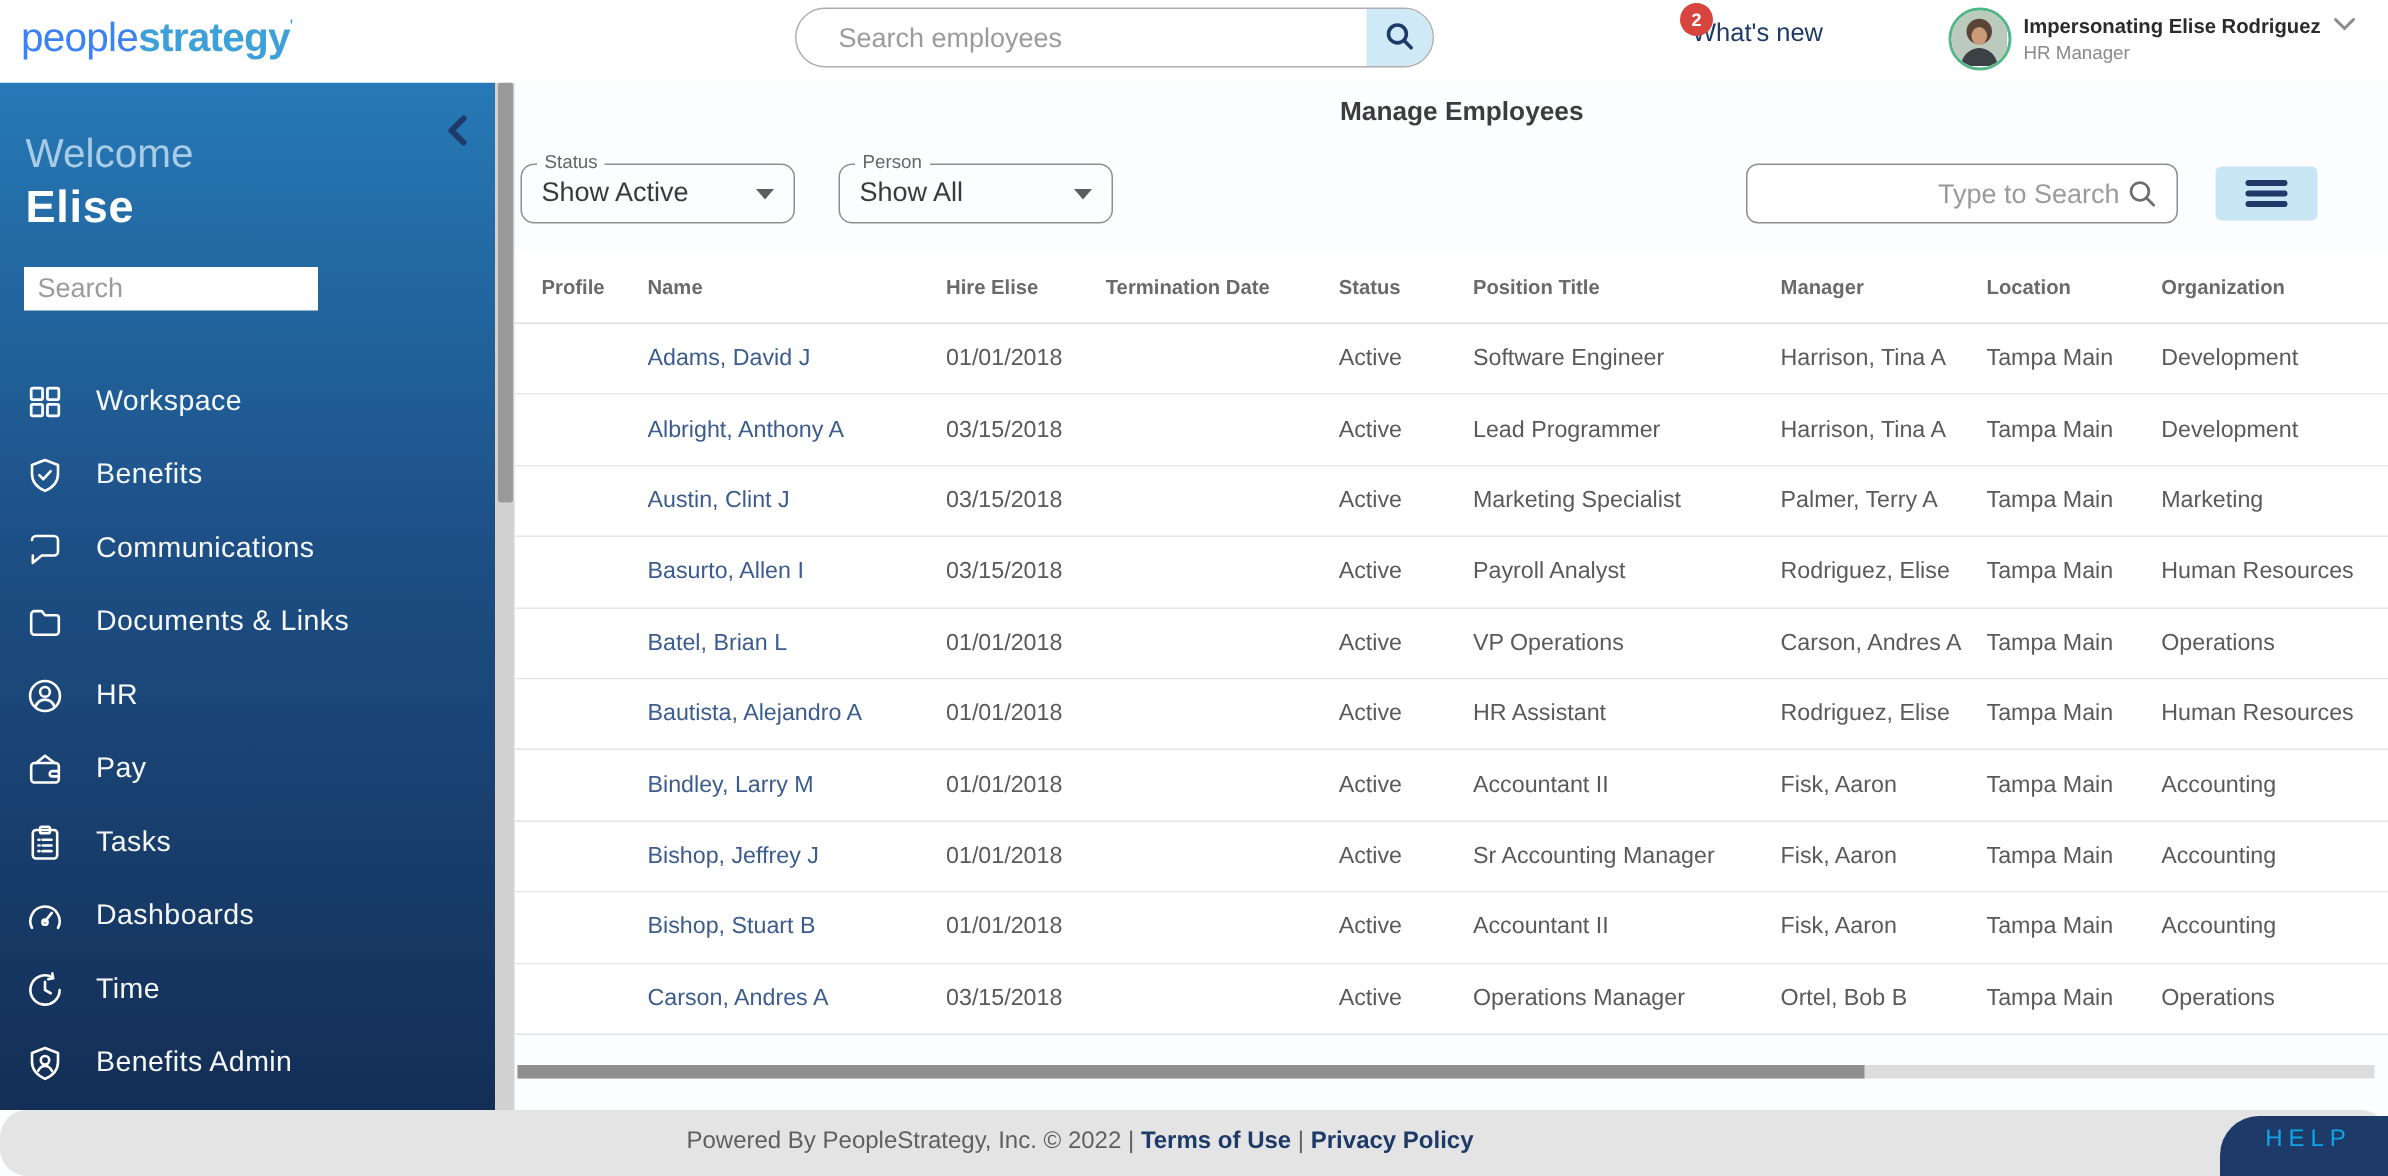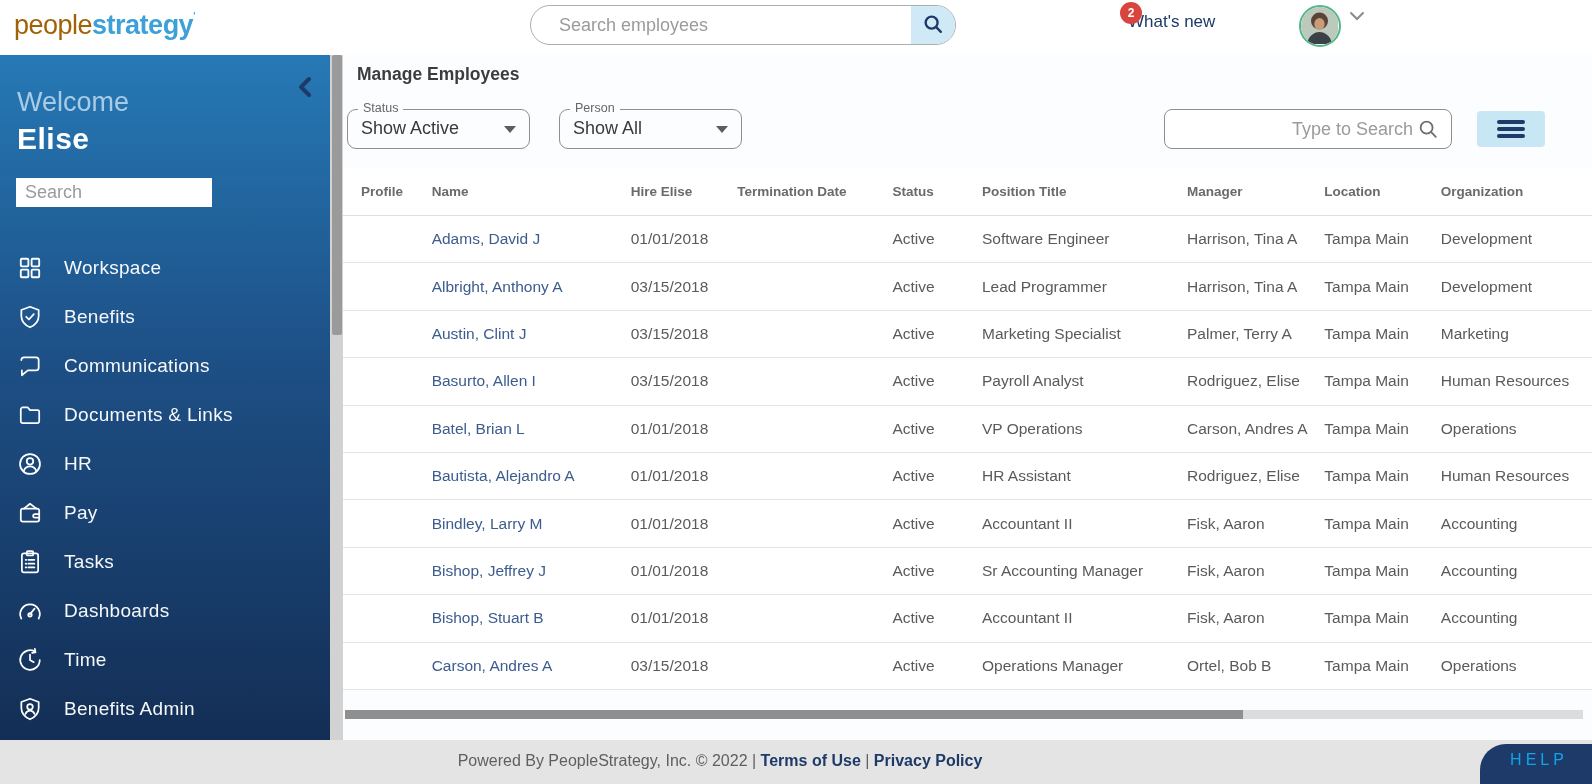--- a/index.html
+++ b/index.html
@@ -2,21 +2,21 @@
 <html><head>
 <meta charset="utf-8">
 <style>
   * { margin:0; padding:0; box-sizing:border-box; }
   html,body { width:1592px; height:784px; overflow:hidden; font-family:"Liberation Sans", sans-serif; background:#fff; }
   .page { position:relative; width:1592px; height:784px; background:#fcfdfe; }
 
   
   .topbar { position:absolute; top:0; left:0; width:1592px; height:55px; background:#ffffff; z-index:5; }
   .logo { position:absolute; left:14px; top:10px; font-size:27px; letter-spacing:-0.5px; cursor:default; }
-  .logo .lg1 { color:#a16207; font-weight:400; }
+  .logo .lg1 { color:#3b82f6; font-weight:400; }
   .logo .lg2 { color:#3da0d9; font-weight:700; }
   .logo .lgmark { color:#3da0d9; font-size:12px; vertical-align:top; }
   .top-search { position:absolute; left:530px; top:5px; width:426px; height:40px; border:1.5px solid #aeaeae; border-radius:21px; background:#fff; overflow:hidden; display:flex; }
   .top-search input { flex:1; border:none; outline:none; padding:0 10px 0 28px; font-size:18px; color:#444; font-family:Liberation Sans, sans-serif; background:transparent; }
   .top-search input::placeholder { color:#9b9b9b; }
   .top-search .search-btn { width:44px; height:100%; background:#cfe9f7; border:none; display:flex; align-items:center; justify-content:center; cursor:pointer; }
   .whats-new { position:absolute; left:1118px; top:0px; width:110px; height:40px; cursor:pointer; }
   .wn-badge { position:absolute; left:2px; top:2px; width:22px; height:22px; border-radius:50%; background:#d8453e; color:#fff; font-size:12px; font-weight:700; display:flex; align-items:center; justify-content:center; z-index:2; }
   .wn-label { position:absolute; left:10px; top:12px; font-size:17px; color:#1d3a68; white-space:nowrap; }
   .user-chip { position:absolute; left:1299px; top:5px; display:flex; align-items:center; cursor:pointer; }
@@ -37,21 +37,21 @@
   .sb-item { display:flex; align-items:center; height:49px; padding-left:16px; cursor:pointer; }
   .sb-item .sb-ico { width:27px; height:27px; flex:0 0 auto; display:flex; align-items:center; justify-content:center; }
   .sb-item .sb-lbl { margin-left:21px; font-size:19px; color:rgba(255,255,255,0.96); letter-spacing:0.3px; }
 
   
   .v-scroll { position:absolute; left:330px; top:55px; width:13px; height:685px; background:#d2d2d2; z-index:4; }
   .v-thumb { position:absolute; left:1.5px; top:0px; width:10px; height:280px; background:#9a9a9a; border-radius:2px; cursor:pointer; }
 
   
   .main { position:absolute; left:343px; top:55px; width:1249px; height:685px; background:#fcfdfe; overflow:hidden; }
-  .page-title { margin:9px 0 0 14px; font-size:17.5px; font-weight:700; color:#3c3c3c; }
+  .page-title { margin:9px 0 0 14px; font-size:17.5px; font-weight:700; color:#3c3c3c;text-align:center; }
   .filters { position:relative; margin:20px 0 0 4px; height:46px; }
   .filter-box { position:absolute; top:4px; width:183px; height:40px; border:1px solid #8f8f8f; border-radius:9px; background:transparent; cursor:pointer; }
   .filter-box .fl-label { position:absolute; top:-9px; left:10px; padding:0 5px; background:#fcfdfe; font-size:12.5px; color:#666; }
   .filter-box .fl-value { position:absolute; left:13px; top:8px; font-size:18px; color:#3a3a3a; }
   .filter-box .fl-arrow { position:absolute; right:13px; top:16px; width:0; height:0; border-left:6px solid transparent; border-right:6px solid transparent; border-top:7px solid #5d5d5d; }
   .fb-status { left:0px; }
   .fb-person { left:212px; }
   .type-search { position:absolute; left:817px; top:4px; width:288px; height:40px; border:1px solid #8f8f8f; border-radius:8px; background:#fff; display:flex; align-items:center; }
   .type-search input { flex:1; border:none; outline:none; padding:0 4px 0 13px; font-size:18px; color:#444; background:transparent; font-family:"Liberation Sans",sans-serif;text-align:right; }
   .type-search input::placeholder { color:#9b9b9b; }
@@ -75,21 +75,21 @@
   .c6 { width:148px;padding-left:10px; }
   .c7 { width:117px; }
   .c8 { width:163px; }
   .name-link { color:#3c5c8e; cursor:pointer; }
 
   
   .h-scroll { position:absolute; left:2px; top:655px; width:1238px; height:9px; background:#dcdcdc; }
   .h-thumb { position:absolute; left:0; top:0; width:898px; height:9px; background:#8f8f8f; cursor:pointer; }
 
   
-  .footer { position:absolute; left:0; top:740px; width:1592px; height:44px; background:#e4e4e4; z-index:6; }
+  .footer { position:absolute; left:0; top:740px; width:1592px; height:44px; background:#e4e4e4; z-index:6;border-radius:18px; }
   .footer-inner { width:1440px; text-align:center; padding-top:12px; font-size:16px; color:#5f5f5f; font-family:"Liberation Sans",sans-serif; }
   .footer a { color:#1d3a68; font-weight:700; text-decoration:none; cursor:pointer; }
 
   
   .help-btn { position:absolute; right:0; bottom:0; width:112px; height:40px; background:#1d3a68; border:none; border-radius:26px 0 0 0; color:#0ea5e9; font-size:16px; letter-spacing:4px; font-family:"Liberation Sans",sans-serif; cursor:pointer; z-index:10; padding:0 0 8px 6px; }
 </style>
 </head>
 <body>
 
 <div class="page">
@@ -117,20 +117,24 @@
     </div>
 
     <div class="user-chip">
       <div class="avatar">
         <svg width="37" height="37" viewBox="0 0 37 37">
           <rect width="37" height="37" fill="#bcc9bd"></rect>
           <circle cx="18.5" cy="14" r="8.5" fill="#5a4436"></circle>
           <ellipse cx="18.5" cy="17" rx="5.2" ry="6" fill="#c99b78"></ellipse>
           <path d="M6 37c1.5-9 8-12 12.5-12S29.5 28 31 37z" fill="#3c4148"></path>
         </svg>
+      </div>
+      <div class="user-txt">
+        <div class="user-name">Impersonating Elise Rodriguez</div>
+        <div class="user-role">HR Manager</div>
       </div>
       <span class="user-caret">
         <svg width="16" height="10" viewBox="0 0 16 10" fill="none" stroke="#8a8a8a" stroke-width="2" stroke-linecap="round">
             <polyline points="2,2 8,8 14,2"></polyline>
           </svg>
       </span>
     </div>
   </header>
 
   <nav class="sidebar">

